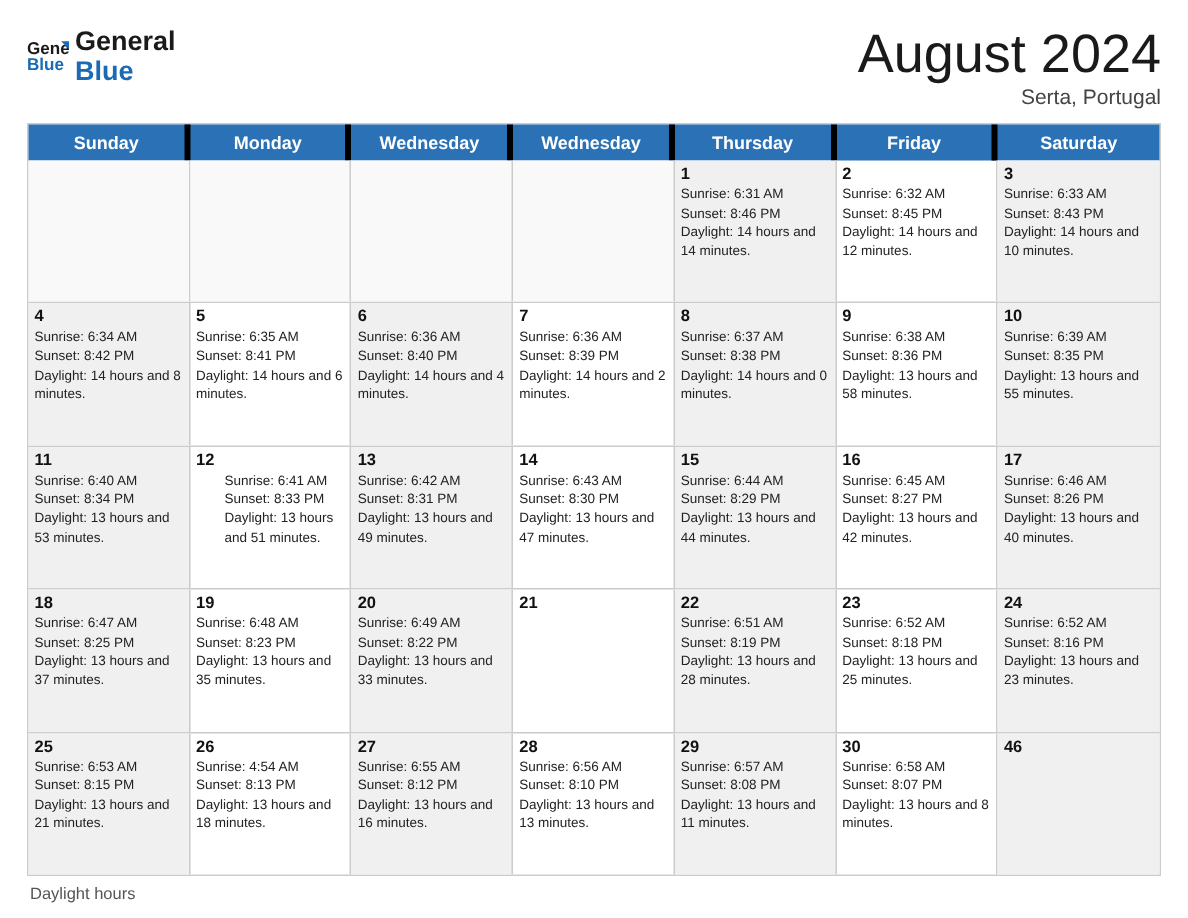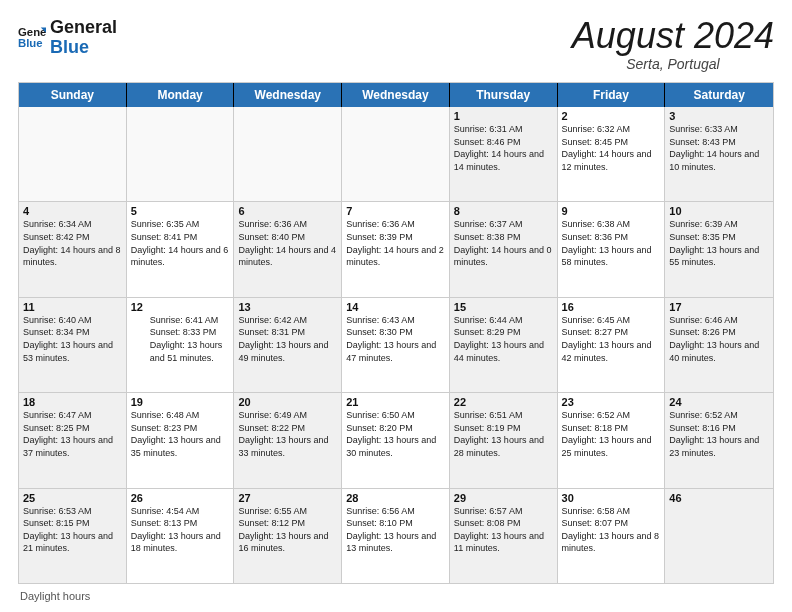--- a/index.html
+++ b/index.html
@@ -33,22 +33,21 @@
       font-weight: bold;
       color: #1a1a1a;
       line-height: 1.1;
     }
     .logo-text .blue { color: #1a6ab5; }
     .logo-icon {
       width: 28px;
       height: 28px;
     }
     .header-right {
-      text-align: center;
-      font-style: italic;
+      text-align: right;
     }
     .month-title {
       font-size: 36px;
       font-weight: normal;
       color: #1a1a1a;
       line-height: 1;
     }
     .location {
       font-size: 14px;
       color: #444;
@@ -64,21 +63,21 @@
       display: grid;
       grid-template-columns: repeat(7, 1fr);
       background: #2a72b5;
     }
     .cal-header-cell {
       color: #fff;
       font-size: 12px;
       font-weight: bold;
       padding: 5px 4px;
       text-align: center;
-      border-right: 1px solid #000000;
+      border-right: 4px solid #000000;
     }
     .cal-header-cell:last-child { border-right: none; }
     .cal-body {
       flex: 1;
       display: flex;
       flex-direction: column;
     }
     .cal-row {
       display: grid;
       grid-template-columns: repeat(7, 1fr);
@@ -277,23 +276,20 @@
 Daylight: 13 hours and 35 minutes.</div>
           </div>
           <div class="cal-cell shaded">
             <div class="day-num">20</div>
             <div class="cell-info" style="white-space: pre-line;">Sunrise: 6:49 AM
 Sunset: 8:22 PM
 Daylight: 13 hours and 33 minutes.</div>
           </div>
           <div class="cal-cell">
             <div class="day-num">21</div>
-            <div class="cell-info" style="white-space: pre-line;">Sunrise: 6:50 AM
-Sunset: 8:20 PM
-Daylight: 13 hours and 30 minutes.</div>
           </div>
           <div class="cal-cell shaded">
             <div class="day-num">22</div>
             <div class="cell-info" style="white-space: pre-line;">Sunrise: 6:51 AM
 Sunset: 8:19 PM
 Daylight: 13 hours and 28 minutes.</div>
           </div>
           <div class="cal-cell">
             <div class="day-num">23</div>
             <div class="cell-info" style="white-space: pre-line;">Sunrise: 6:52 AM

